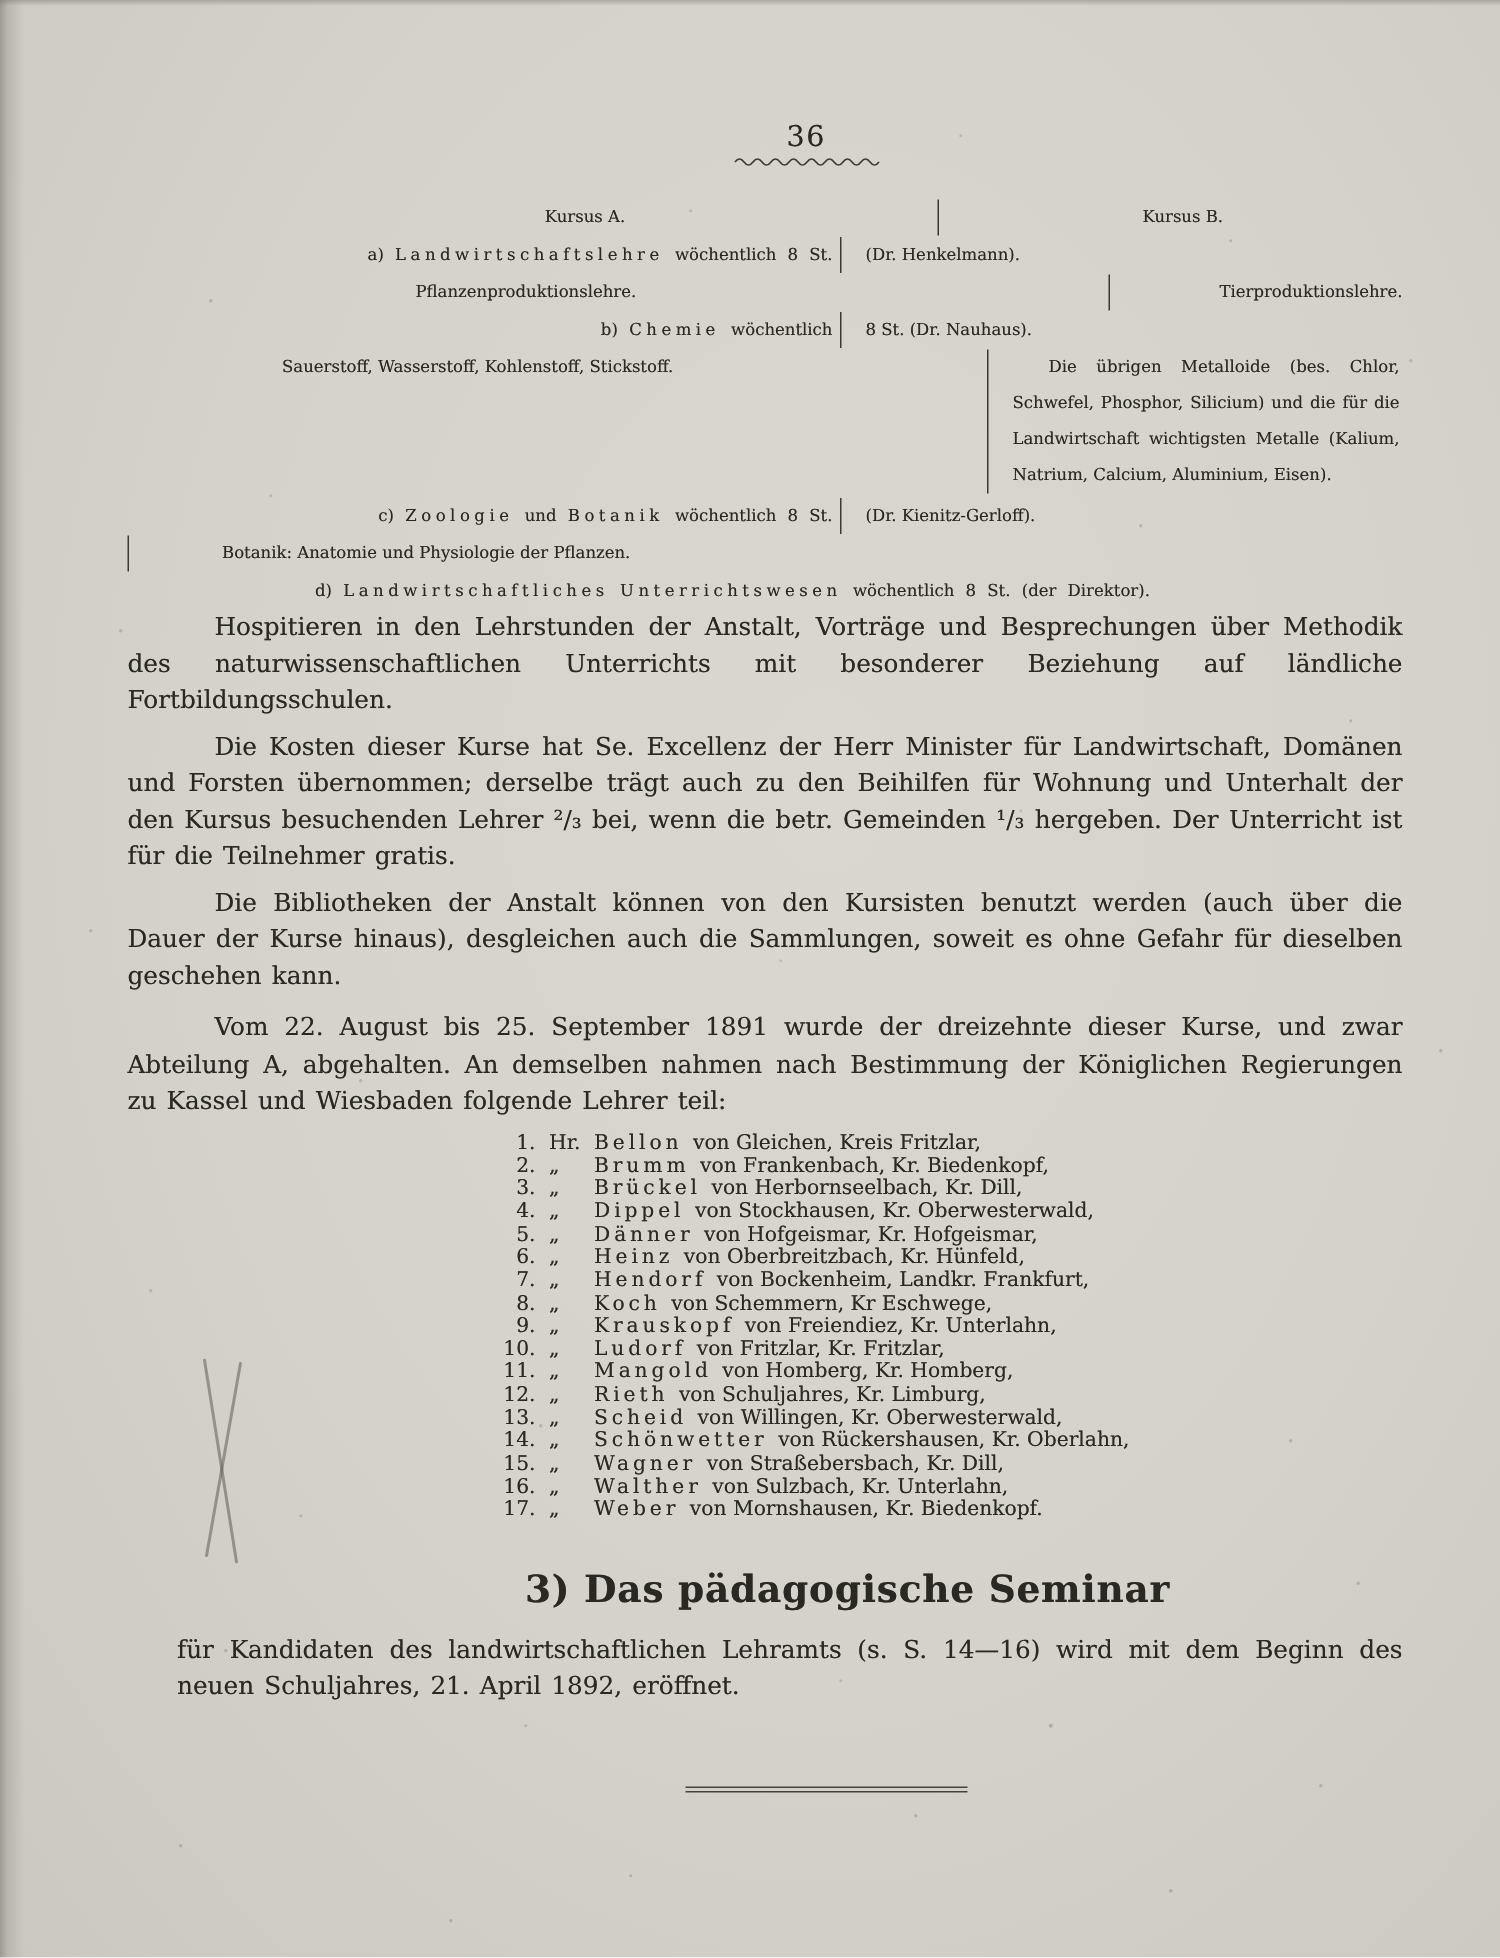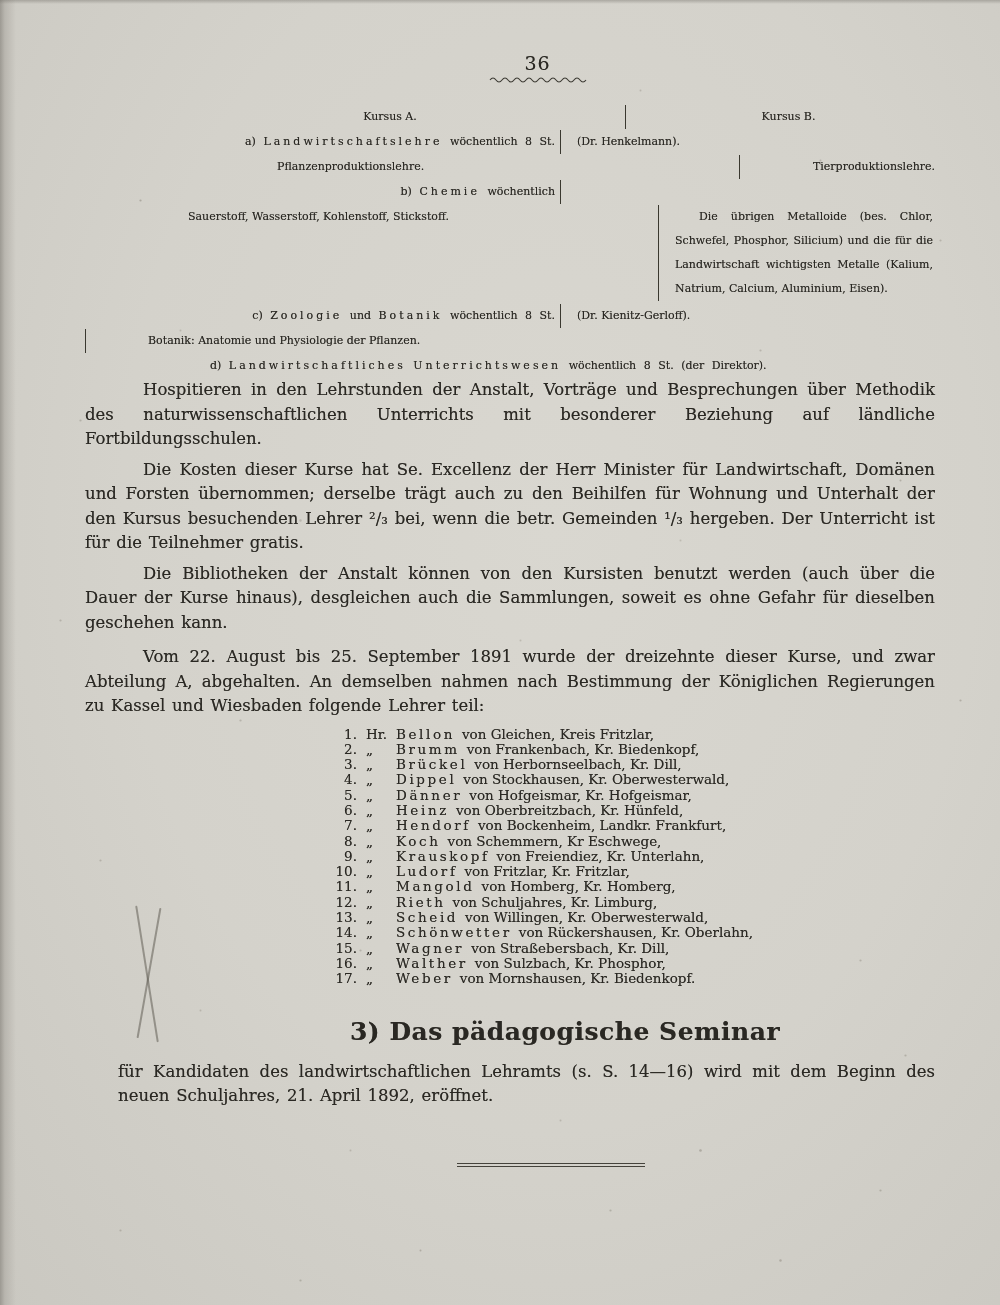--- a/index.html
+++ b/index.html
@@ -36,21 +36,21 @@
       940px 240px 0 0.6px rgba(90,84,70,.24), 680px 540px 0 0.5px rgba(90,84,70,.20),
       60px 620px 0 0.6px rgba(90,84,70,.24), 460px 140px 0 0.5px rgba(90,84,70,.22),
       760px 350px 0 0.6px rgba(90,84,70,.24), 180px 330px 0 0.5px rgba(90,84,70,.22),
       610px 1210px 0 0.6px rgba(90,84,70,.26), 350px 1150px 0 0.5px rgba(90,84,70,.22),
       905px 1055px 0 0.6px rgba(90,84,70,.26), 120px 1230px 0 0.6px rgba(90,84,70,.24);
   }
   .content { position:absolute; left:85px; top:0; width:850px; }
   .ink { text-shadow:0 0 .4px rgba(42,40,35,.55); }
 
   
-  .pageno-wrap { margin-top:52px; margin-left:55px; text-align:center; }
+  .pageno-wrap { margin-top:80px; margin-left:55px; text-align:center; }
   .pageno { font-size:19px; letter-spacing:1px; }
   .squiggle { display:block; margin:1px auto 0; }
 
   
   .ctable { margin-top:22px; font-size:11px; line-height:24px; }
   .trow { display:flex; align-items:stretch; margin-bottom:1px; }
   .tleft { width:470px; }
   .tdiv { width:1px; background:#3a382f; }
   .tright { flex:1; padding-left:16px; }
   .tcenter-a { text-align:center; padding-left:70px; }
@@ -138,20 +138,21 @@
         <div class="tright pl73">Tierproduktionslehre.</div>
       </div>
 
       <div class="trow">
         <div class="tleft t-end wsp">
           <span>b)</span>
           <span class="sp">Chemie</span>
           <span>wöchentlich</span>
         </div>
         <div class="tdiv"></div>
+        <div class="tright">8 St.  (Dr. Nauhaus).</div>
       </div>
 
       <div class="trow">
         <div class="tleft pl103">Sauerstoff, Wasserstoff, Kohlenstoff, Stickstoff.</div>
         <div class="tdiv"></div>
         <div class="tright cell-just ind24">Die übrigen Metalloide (bes. Chlor, Schwefel, Phosphor, Silicium) und die für die Landwirtschaft wichtigsten Metalle (Kalium, Natrium, Calcium, Aluminium, Eisen).</div>
       </div>
 
       <div class="trow" style="margin-top:3px">
         <div class="tleft t-end wsp">
@@ -274,21 +275,21 @@
         <div class="trw">
         <span class="t-num">15.</span>
         <span class="t-pre">„</span>
         <span class="t-name">Wagner</span>
         <span class="t-rest">von Straßebersbach, Kr. Dill,</span>
       </div>
         <div class="trw">
         <span class="t-num">16.</span>
         <span class="t-pre">„</span>
         <span class="t-name">Walther</span>
-        <span class="t-rest">von Sulzbach, Kr. Phosphor,</span>
+        <span class="t-rest">von Sulzbach, Kr. Unterlahn,</span>
       </div>
         <div class="trw">
         <span class="t-num">17.</span>
         <span class="t-pre">„</span>
         <span class="t-name">Weber</span>
         <span class="t-rest">von Mornshausen, Kr. Biedenkopf.</span>
       </div>
       </div>
 
     <div class="sem-head">

